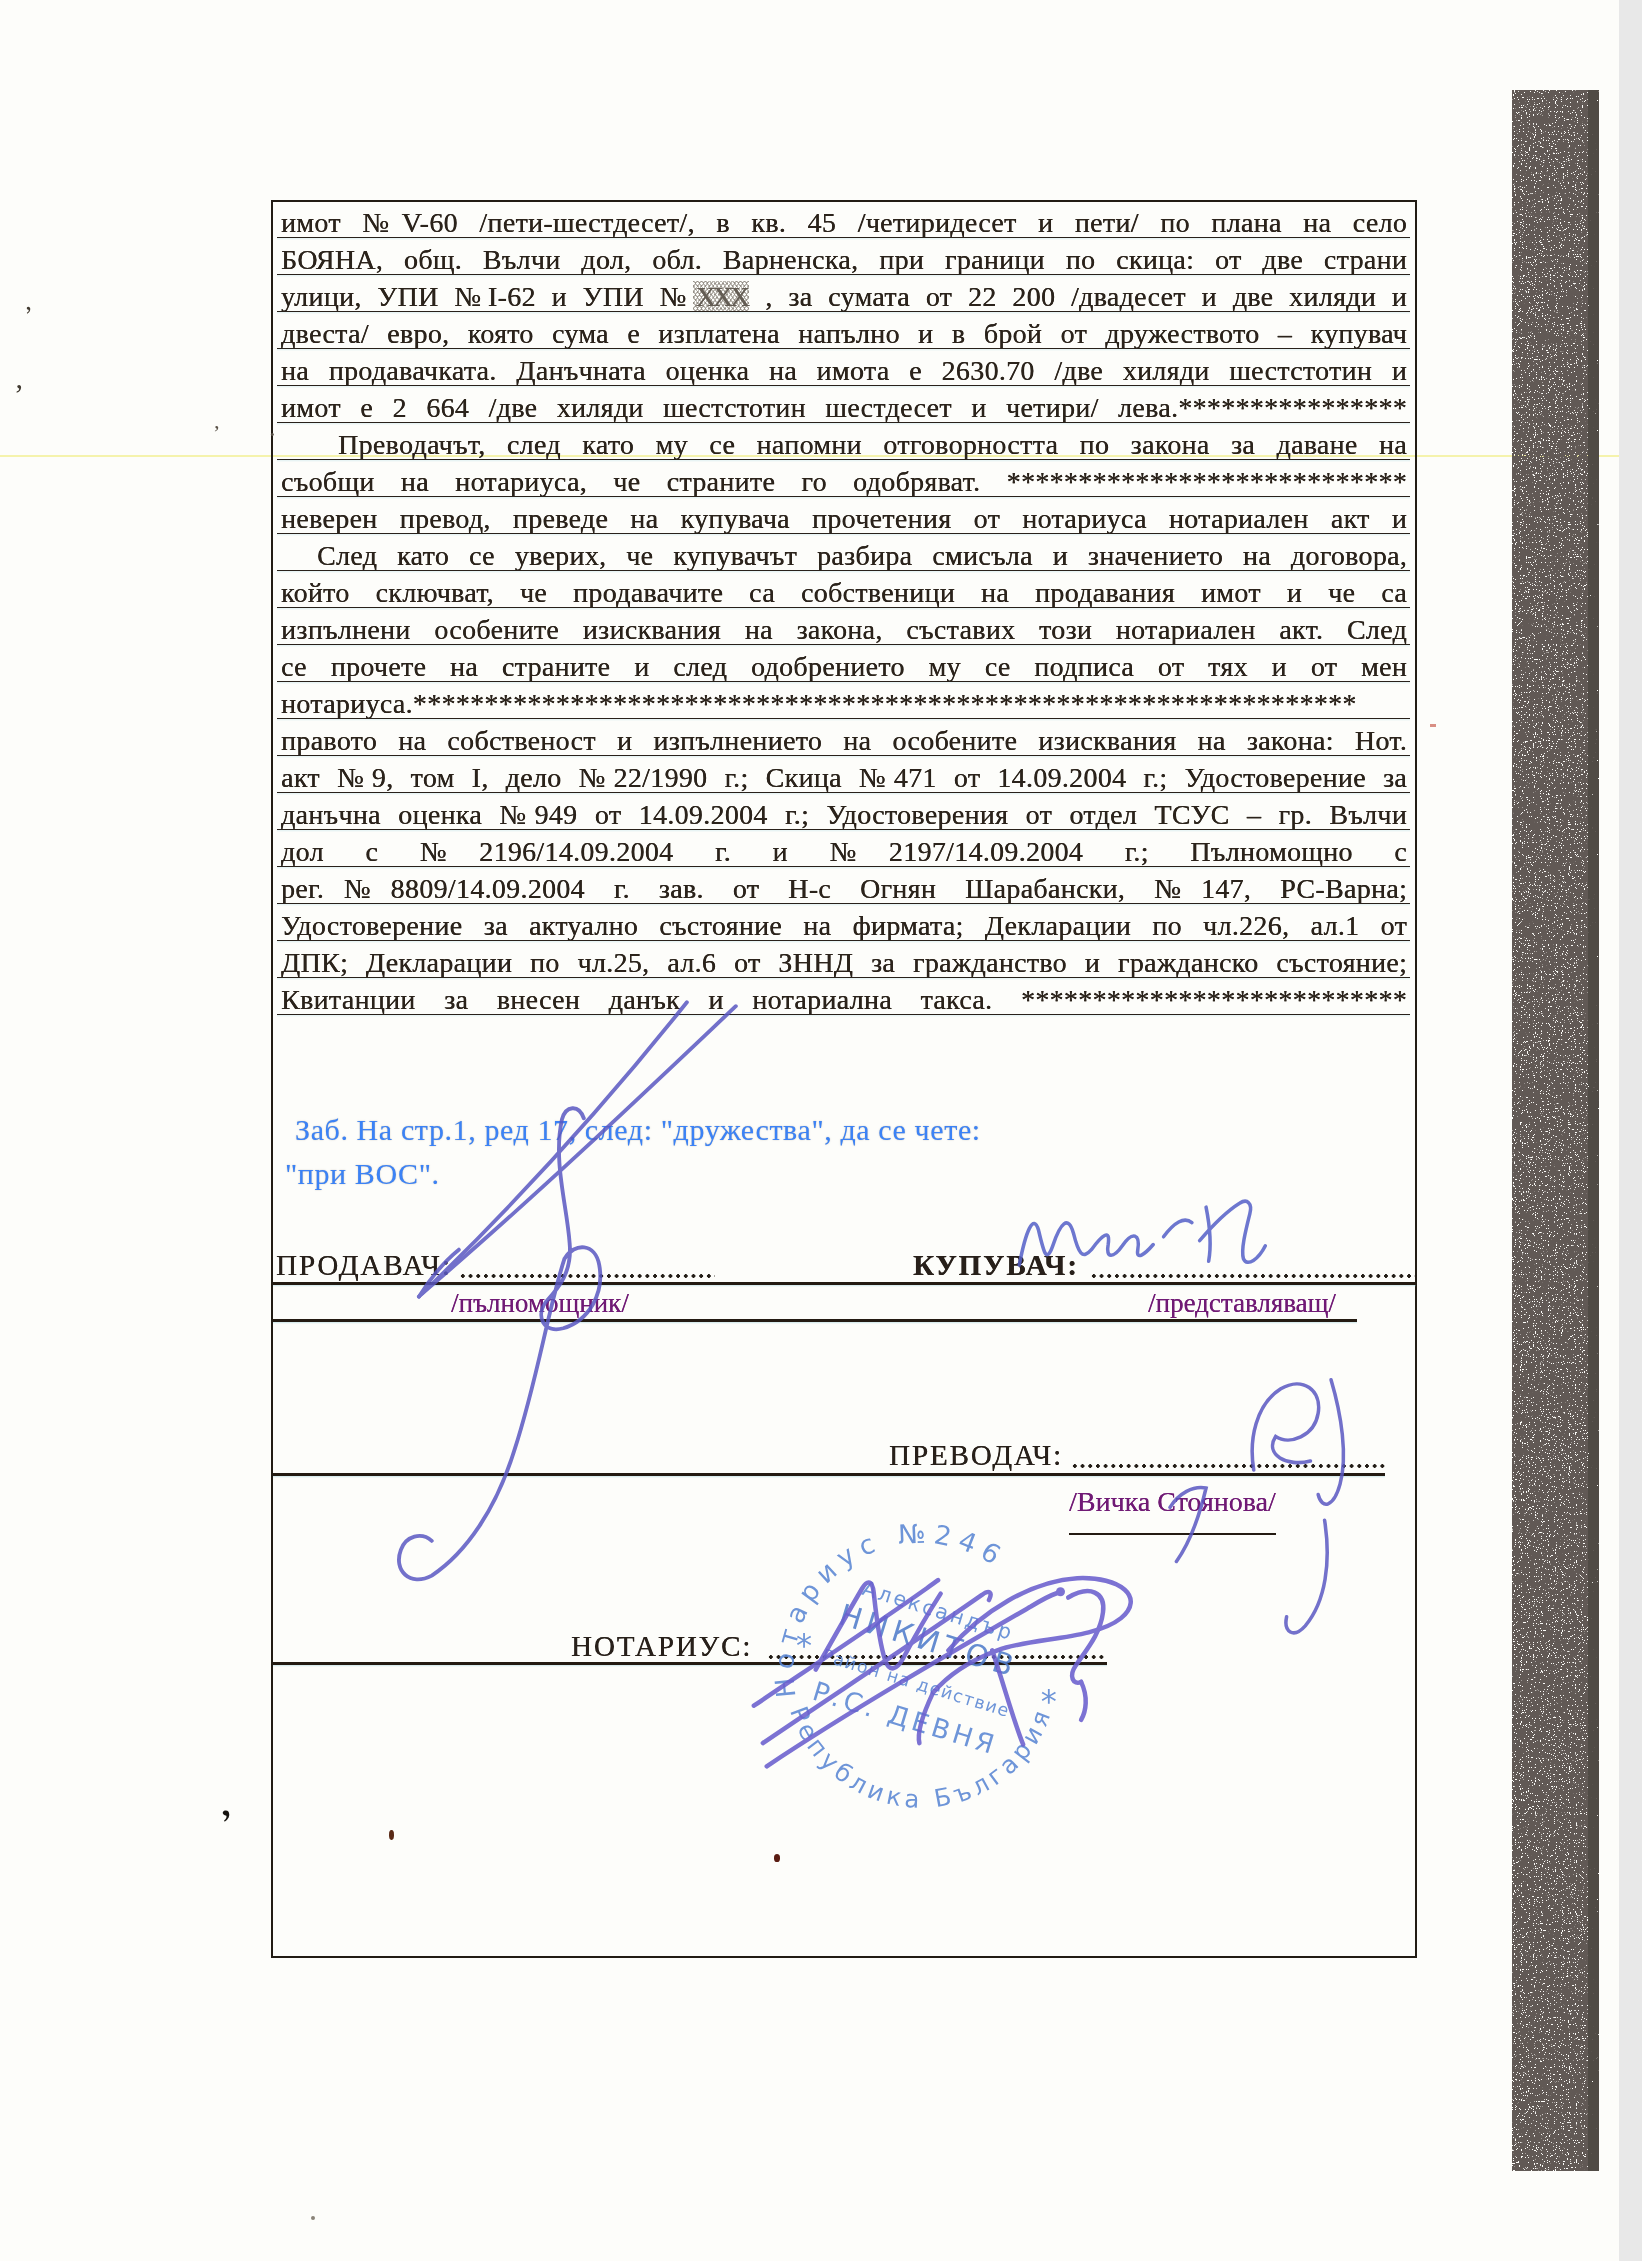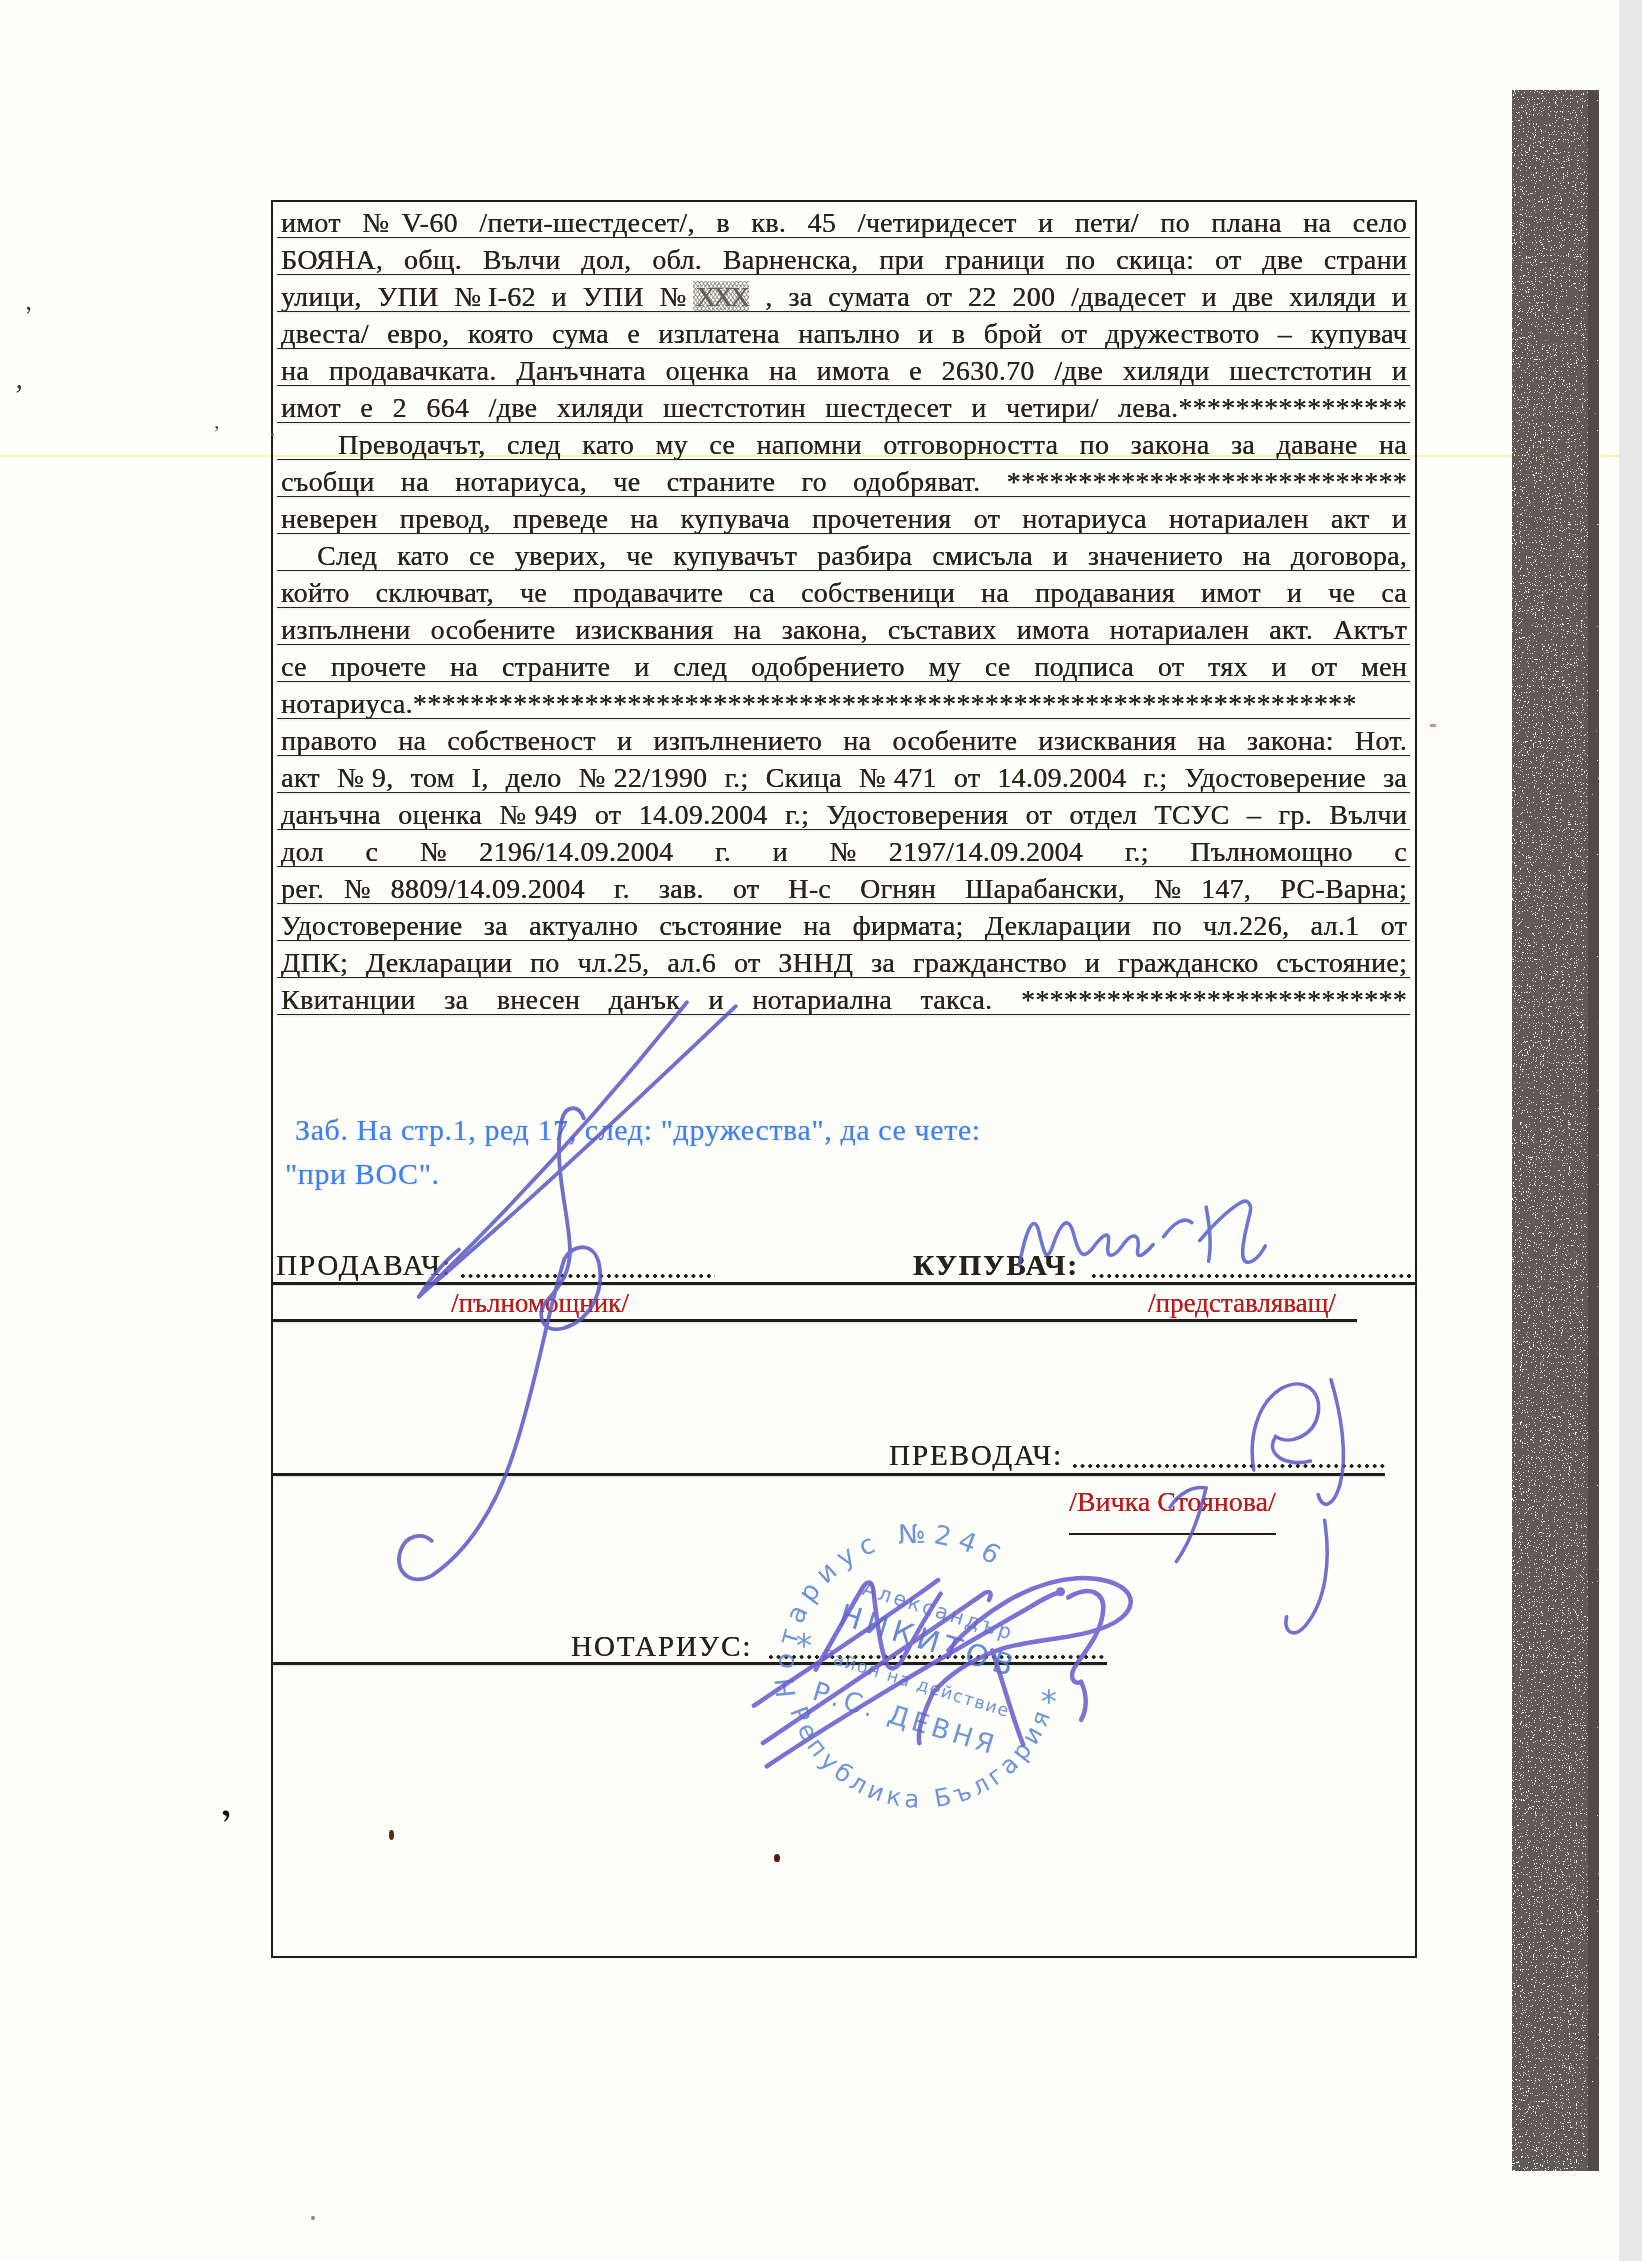--- a/index.html
+++ b/index.html
@@ -18,21 +18,21 @@
   .ind-lg{text-indent:57px;} .ind-md{text-indent:36px;} .ind-sm{text-indent:23px;}
   .blot{color:#4a4238;letter-spacing:-3.2px;padding:0 2.6px;opacity:.85;
       background:repeating-linear-gradient(55deg,transparent 0 1.9px,rgba(80,70,58,.45) 1.9px 3.2px),
                  repeating-linear-gradient(-55deg,transparent 0 1.9px,rgba(80,70,58,.45) 1.9px 3.2px);}
   
   .typenote{position:absolute;font-family:Liberation Serif, serif;font-size:30px;
       color:#3b82f6;letter-spacing:0.6px;text-shadow:0 0 1.3px rgba(120,115,105,.55);white-space:nowrap;}
   
   .sig-label{position:absolute;font-size:29px;letter-spacing:1.9px;color:#28201a;
       text-shadow:0.3px 0 0 currentColor;white-space:nowrap;}
-  .sig-caption{position:absolute;font-size:27px;color:#b91c1c;white-space:nowrap;
+  .sig-caption{position:absolute;font-size:27px;color:#701a75;white-space:nowrap;
       text-shadow:0.2px 0 0 currentColor;font-family:Liberation Serif, serif;}
   .dots{position:absolute;height:7.7px;
       background-image:radial-gradient(circle,#241e17 1.7px,transparent 2px);
       background-size:7.7px 6.4px;background-repeat:repeat-x;background-position:0 100%;}
   .rule{position:absolute;height:2.6px;background:#241b12;box-shadow:0 1.3px 0 rgba(135,200,210,.3);}
   .name-under{border-bottom:2.6px solid #241b12;padding-bottom:15px;}
   
   .yline{position:absolute;left:0;top:455px;width:1643px;height:1.9px;background:#eeea5e;opacity:.5;}
   .mark{position:absolute;color:#413a30;}
   .overlay{position:absolute;left:0;top:0;pointer-events:none;}
@@ -51,21 +51,21 @@
     <div class="tl">БОЯНА, общ. Вълчи дол, обл. Варненска, при граници по скица: от две страни</div>
     <div class="tl"><span>улици, УПИ №I-62 и УПИ №</span><span class="blot">ХХХ</span> <span>, за сумата от 22 200 /двадесет и две хиляди и</span></div>
     <div class="tl">двеста/ евро, която сума е изплатена напълно и в брой от дружеството – купувач</div>
     <div class="tl">на продавачката. Данъчната оценка на имота е 2630.70 /две хиляди шестстотин и</div>
     <div class="tl">имот е 2 664 /две хиляди шестстотин шестдесет и четири/ лева.****************</div>
     <div class="tl ind-lg">Преводачът, след като му се напомни отговорността по закона за даване на</div>
     <div class="tl">съобщи на нотариуса, че страните го одобряват. ****************************</div>
     <div class="tl">неверен превод, преведе на купувача прочетения от нотариуса нотариален акт и</div>
     <div class="tl ind-md">След като се уверих, че купувачът разбира смисъла и значението на договора,</div>
     <div class="tl">който сключват, че продавачите са собственици на продавания имот и че са</div>
-    <div class="tl">изпълнени особените изисквания на закона, съставих имота нотариален акт. Актът</div>
+    <div class="tl">изпълнени особените изисквания на закона, съставих този нотариален акт. След</div>
     <div class="tl">се прочете на страните и след одобрението му се подписа от тях и от мен</div>
     <div class="tl">нотариуса.******************************************************************</div>
     <div class="tl">правото на собственост и изпълнението на особените изисквания на закона: Нот.</div>
     <div class="tl">акт №9, том I, дело №22/1990 г.; Скица №471 от 14.09.2004 г.; Удостоверение за</div>
     <div class="tl">данъчна оценка №949 от 14.09.2004 г.; Удостоверения от отдел ТСУС – гр. Вълчи</div>
     <div class="tl">дол с №2196/14.09.2004 г. и №2197/14.09.2004 г.; Пълномощно с</div>
     <div class="tl">рег.№8809/14.09.2004 г. зав. от Н-с Огнян Шарабански, №147, РС-Варна;</div>
     <div class="tl">Удостоверение за актуално състояние на фирмата; Декларации по чл.226, ал.1 от</div>
     <div class="tl">ДПК; Декларации по чл.25, ал.6 от ЗННД за гражданство и гражданско състояние;</div>
     <div class="tl">Квитанции за внесен данък и нотариална такса. ***************************</div>

